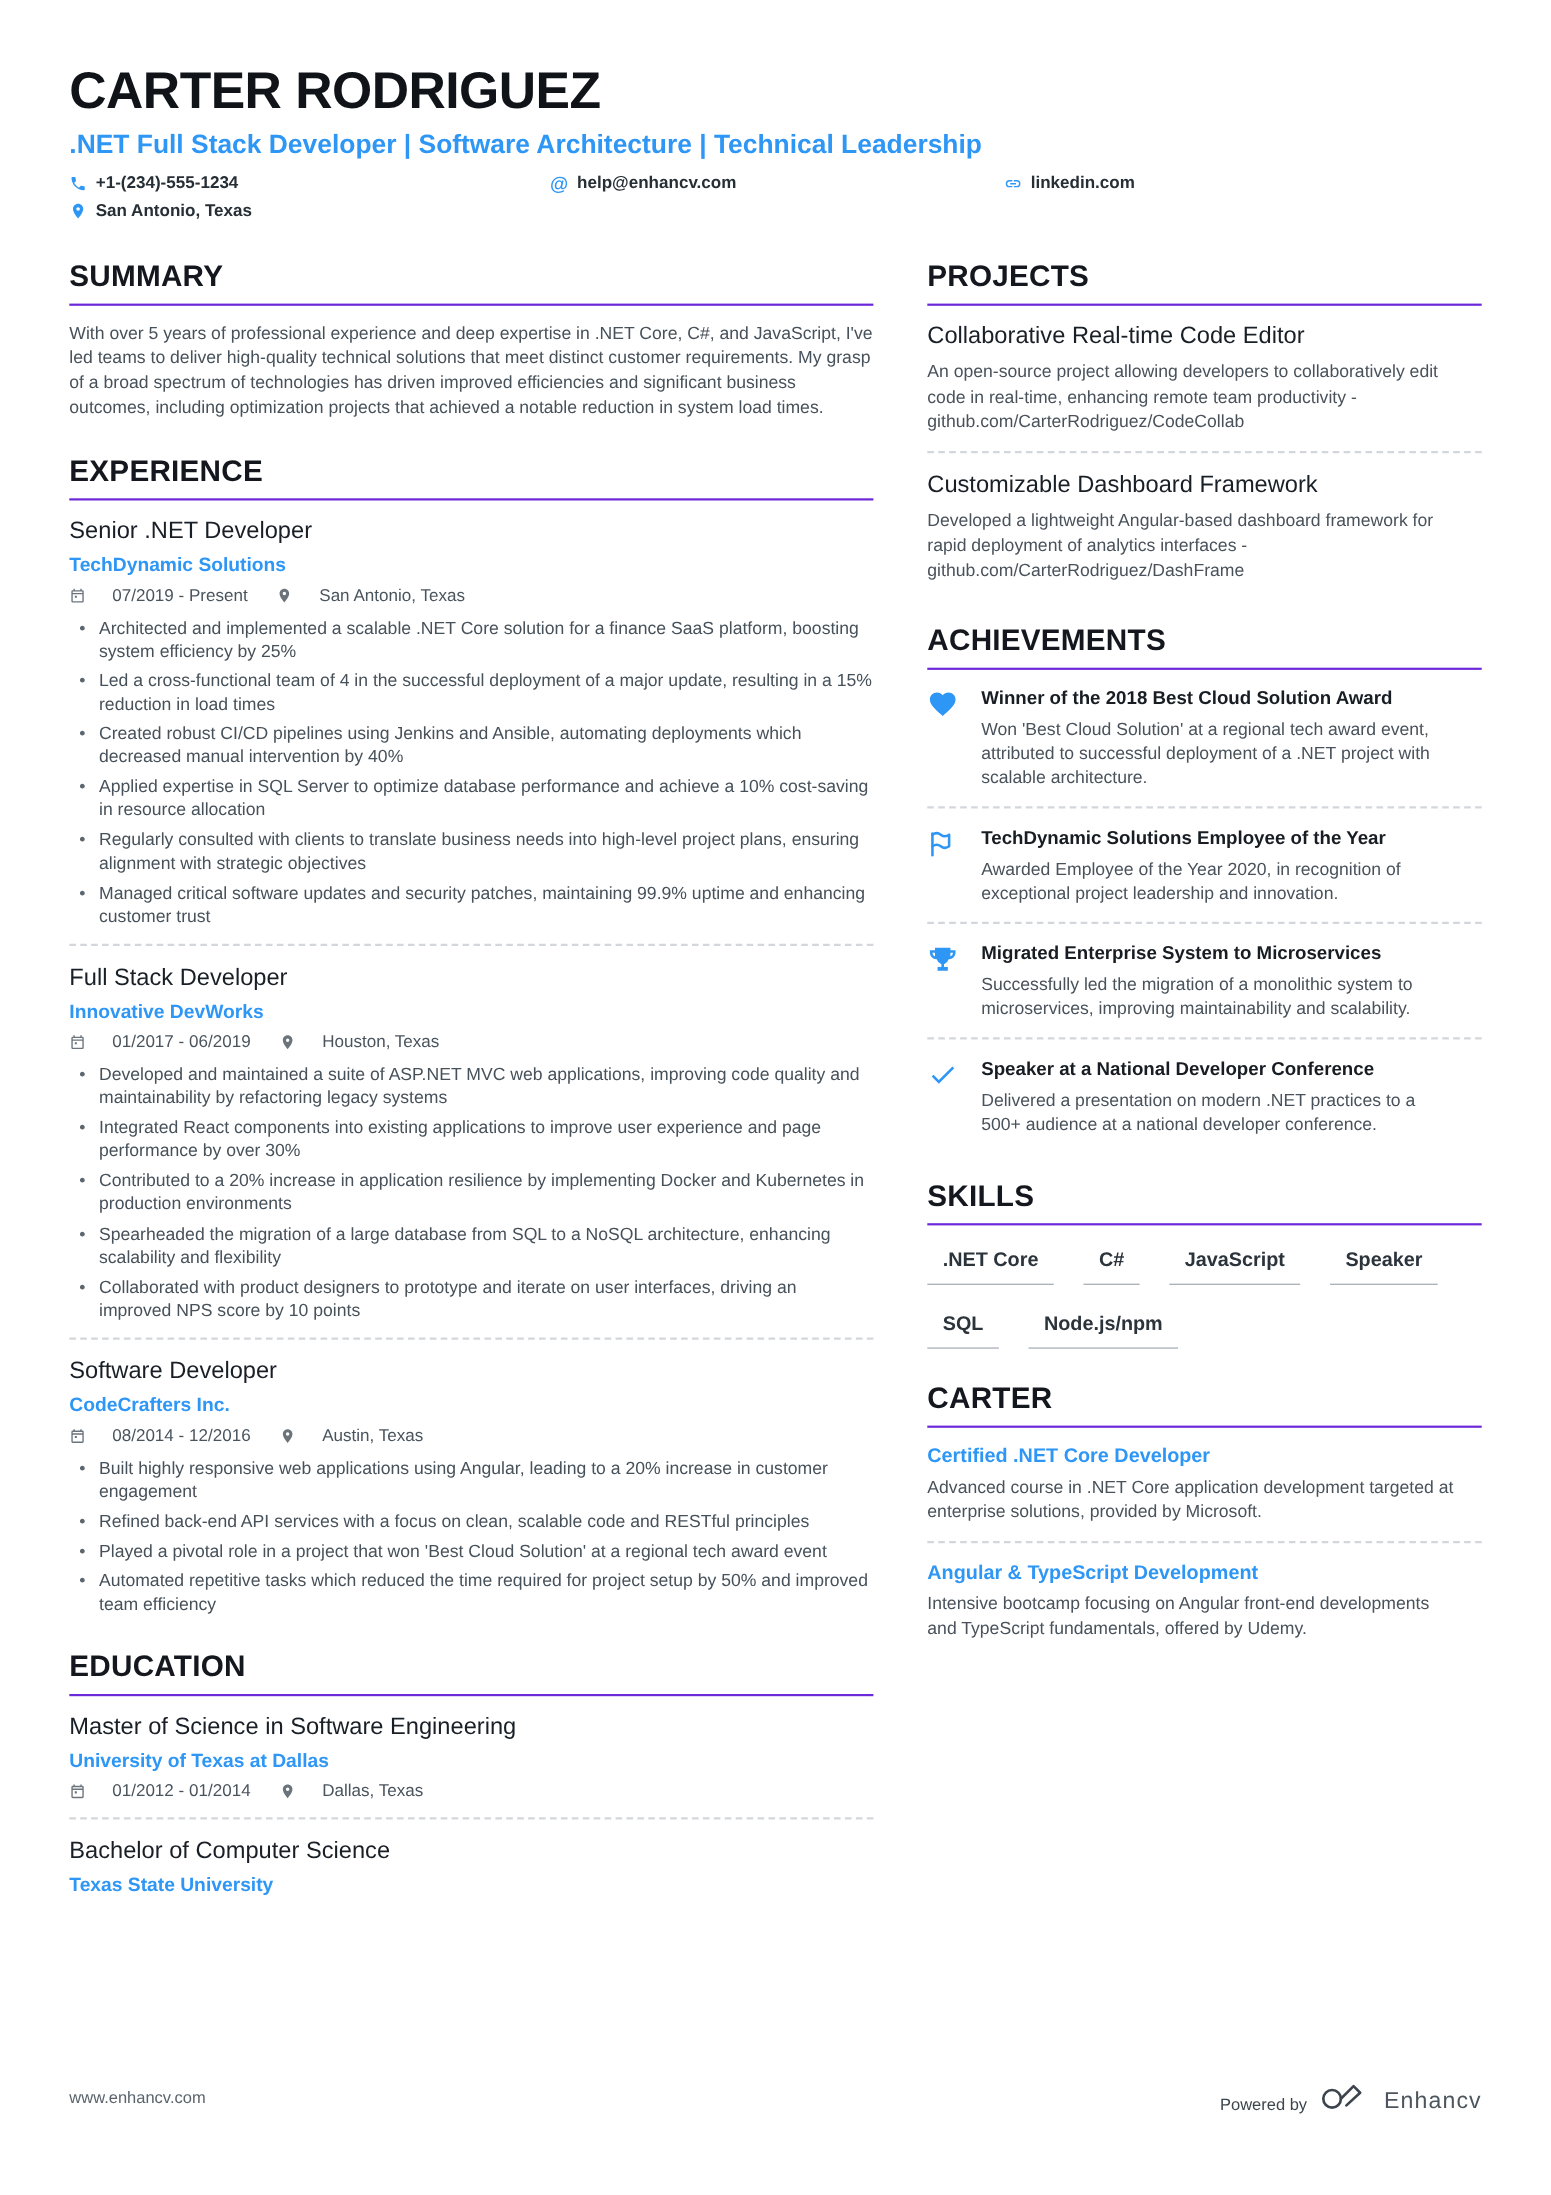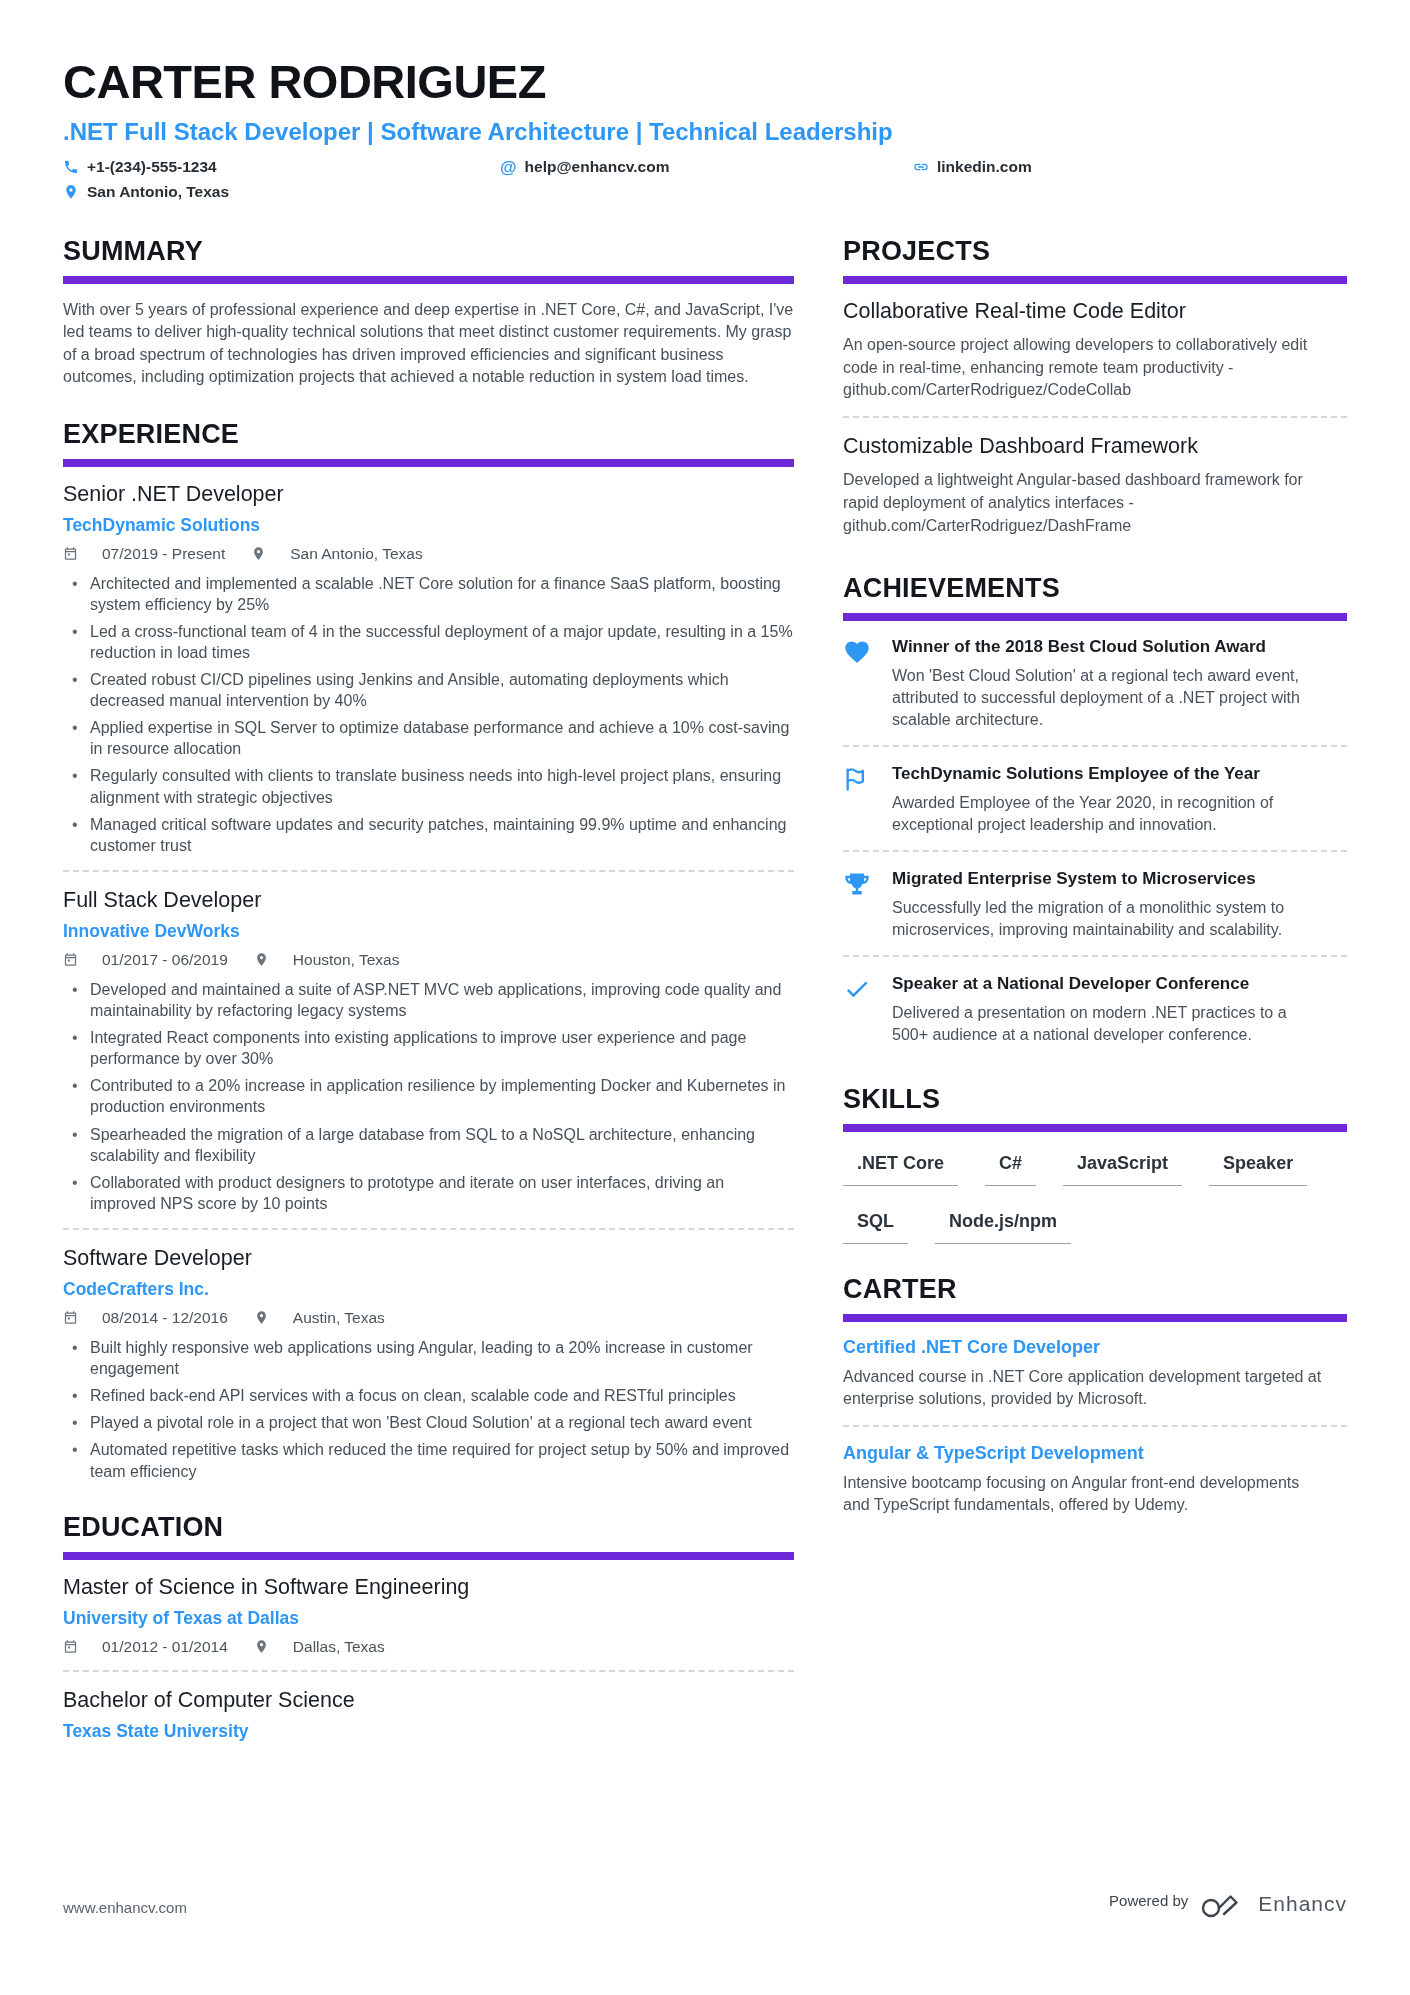--- a/index.html
+++ b/index.html
@@ -17,21 +17,21 @@
   .contact.c2 { width:413px; }
   .cicon { color:#2e96f5; display:inline-flex; align-items:center; }
   .cicon svg { width:16px; height:16px; }
   .at-glyph { font-size:17px; font-weight:bold; color:#2e96f5; line-height:1; }
 
   
   .cols { display:flex; gap:49px; margin-top:28px; flex:1; align-items:flex-start; }
   .col-left { width:731px; flex:0 0 731px; }
   .col-right { width:504px; flex:0 0 504px; }
 
-  h2.sec { font-size:27px; font-weight:bold; color:#14181e; letter-spacing:0.2px; padding-bottom:9px; border-bottom:8px solid #6d28d9; margin-bottom:15px; }
+  h2.sec { font-size:27px; font-weight:bold; color:#14181e; letter-spacing:0.2px; padding-bottom:9px; border-bottom:2px solid #6d28d9; margin-bottom:15px; }
   section { margin-bottom:30px; }
 
   .body-text { font-size:16px; line-height:1.4; color:#47515a; }
 
   
   .entry-title { font-size:21.5px; font-weight:normal; color:#191f26; }
   .entry-org { font-size:17.5px; font-weight:bold; color:#2e96f5; margin-top:8px; }
   .meta { display:flex; align-items:center; gap:26px; margin-top:9px; font-size:15.5px; color:#4a545d; }
   .meta-item { display:inline-flex; align-items:center; gap:24px; }
   .micon { color:#6b747c; display:inline-flex; }
@@ -53,21 +53,21 @@
 
   .skills-wrap { display:flex; flex-wrap:wrap; column-gap:27px; row-gap:25px; padding-top:6px; }
   .skill { font-size:18px; font-weight:bold; color:#2b333b; padding:0 14px 11px; border-bottom:1.5px solid #9aa2a9; }
 
   .course-title { font-size:18px; font-weight:bold; color:#2e96f5; }
   .course-desc { font-size:16px; line-height:1.4; color:#49525b; margin-top:8px; max-width:480px; }
 
   
   footer { margin-top:auto; display:flex; align-items:center; justify-content:space-between; }
   .foot-url { font-size:15px; color:#5a636b; }
-  .foot-right { display:flex; align-items:flex-start; gap:12px; }
+  .foot-right { display:flex; align-items:flex-end; gap:12px; }
   .powered { font-size:15px; color:#3c454d; }
   .logo svg { width:46px; height:30px; display:block; }
   .brand { font-size:21px; color:#4d565e; letter-spacing:1px; }
 </style>
 </head>
 <body>
 
 <div class="page">
 
   <header>

